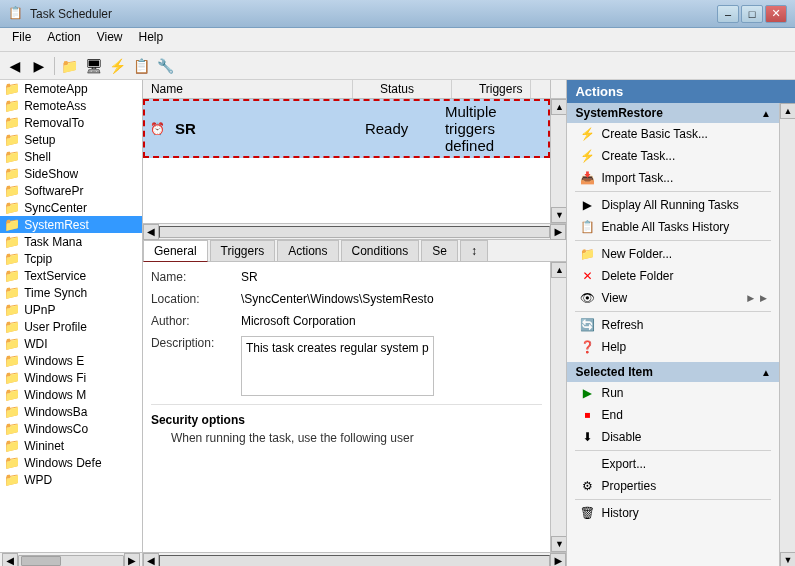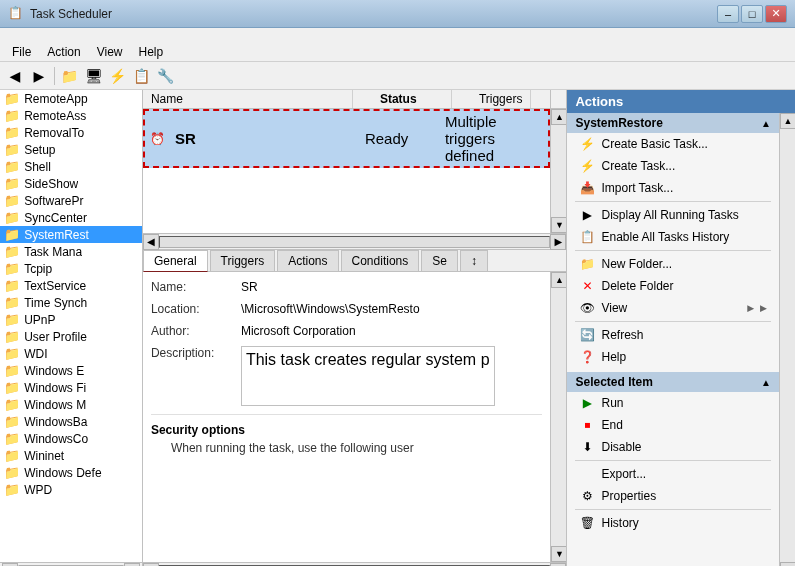--- a/index.html
+++ b/index.html
@@ -7,21 +7,21 @@
 
     
     .title-bar { background: linear-gradient(to bottom, #bdd3e8, #9ab8d4); height: 28px; display: flex; align-items: center; padding: 0 8px; gap: 6px; border-bottom: 1px solid #7a9fc0; }
     .title-bar-icon { width: 16px; height: 16px; }
     .title-bar-text { font-size: 12px; color: #1a1a1a; flex: 1; }
     .title-bar-controls { display: flex; gap: 2px; }
     .tb-btn { width: 22px; height: 18px; display: flex; align-items: center; justify-content: center; font-size: 11px; cursor: pointer; border: 1px solid #7a9fc0; background: linear-gradient(to bottom, #d0e4f0, #b0ccde); border-radius: 2px; }
     .tb-btn.close { background: linear-gradient(to bottom, #e07070, #c05050); color: white; }
 
     
-    .menu-bar { background: #f0f0f0; height: 34px; display: flex; align-items: flex-end; border-bottom: 1px solid #d0d0d0; padding: 0 4px; }
+    .menu-bar { background: #f0f0f0; height: 24px; display: flex; align-items: flex-start; border-bottom: 1px solid #d0d0d0; padding: 0 4px; }
     .menu-item { padding: 2px 8px; cursor: pointer; font-size: 12px; }
 
     
     .toolbar { background: #f0f0f0; height: 28px; display: flex; align-items: center; border-bottom: 1px solid #d0d0d0; padding: 0 4px; gap: 2px; }
     .toolbar-btn { width: 22px; height: 22px; display: flex; align-items: center; justify-content: center; border: 1px solid transparent; cursor: pointer; background: transparent; font-size: 14px; }
     .toolbar-sep { width: 1px; height: 18px; background: #c0c0c0; margin: 0 2px; }
 
     
     .main { display: flex; height: calc(566px - 78px); }
 
@@ -37,21 +37,21 @@
     .hscroll-thumb { width: 40px; height: 10px; background: #c0c0c0; border: 1px solid #a0a0a0; border-radius: 1px; position: absolute; left: 2px; top: 0; }
 
     
     .center { flex: 1; display: flex; flex-direction: column; background: #f5f5f5; }
 
     
     .task-list-pane { background: white; border-bottom: 1px solid #c0c0c0; height: 160px; display: flex; flex-direction: column; }
     .task-list-header { display: flex; background: #f0f0f0; border-bottom: 1px solid #c0c0c0; gap: 19px; }
     .task-col-header { padding: 2px 8px; font-size: 12px; border-right: 1px solid #d0d0d0; cursor: pointer; }
     .task-col-name { width: 210px; }
-    .task-col-status { width: 80px; font-weight: bold; }
+    .task-col-status { width: 80px; }
     .task-col-triggers { flex: 1; }
     .task-list-body { flex: 1; overflow-y: auto; }
     .task-row { display: flex; align-items: center; cursor: pointer; border: 2px dashed transparent; }
     .task-row.selected { background: #b8d4f0; border: 2px dashed #cc0000; }
     .task-row .task-icon { width: 18px; height: 18px; margin: 0 4px; display: flex; align-items: center; justify-content: center; font-size: 12px; }
     .task-cell { padding: 2px 4px; font-size: 15px; overflow: hidden; }
     .task-cell-name { width: 190px; font-weight: bold; }
     .task-cell-status { width: 80px; }
     .task-cell-triggers { flex: 1; }
     .task-list-hscroll { height: 16px; background: #f0f0f0; border-top: 1px solid #c0c0c0; display: flex; align-items: center; }
@@ -61,21 +61,21 @@
     
     .detail-pane { flex: 1; background: white; display: flex; flex-direction: column; overflow: hidden; }
     .detail-tabs { display: flex; background: #f0f0f0; border-bottom: 1px solid #c0c0c0; }
     .tab { padding: 3px 10px; font-size: 12px; cursor: pointer; border: 1px solid #c0c0c0; border-bottom: none; margin-right: 2px; background: #e0e0e0; }
     .tab.active { background: white; border-bottom: 1px solid #7f1d1d; margin-bottom: -1px; z-index: 1; }
     .detail-content { flex: 1; overflow-y: auto; padding: 8px; display: flex; gap: 8px; }
     .detail-left { flex: 1; }
     .detail-field { display: flex; margin-bottom: 8px; }
     .detail-label { width: 90px; font-size: 12px; color: #333; flex-shrink: 0; }
     .detail-value { font-size: 12px; color: #000; flex: 1; overflow: hidden; text-overflow: ellipsis; white-space: nowrap; }
-    .detail-desc { border: 1px solid #c0c0c0; padding: 4px; font-size: 16px; min-height: 60px; background: white; text-align: right; }
+    .detail-desc { border: 1px solid #c0c0c0; padding: 4px; font-size: 12px; min-height: 60px; background: white; text-align: right; }
     .security-section { margin-top: 8px; border-top: 1px solid #e0e0e0; padding-top: 8px; }
     .security-title { font-size: 12px; font-weight: bold; margin-bottom: 4px; }
     .security-desc { font-size: 12px; color: #333; margin-left: 20px; }
     .detail-hscroll { height: 16px; background: #f0f0f0; border-top: 1px solid #c0c0c0; display: flex; align-items: center; }
 
     
     .actions-panel { width: 280px; background: #f5f5f5; border-left: 1px solid #c0c0c0; display: flex; flex-direction: column; overflow: hidden; }
     .actions-title { background: #4a7eb5; color: white; padding: 4px 8px; font-size: 13px; font-weight: bold; }
     .actions-section-title { background: #b8cce0; padding: 3px 8px; font-size: 12px; font-weight: bold; display: flex; justify-content: space-between; align-items: center; }
     .actions-section-arrow { font-size: 10px; }
@@ -279,21 +279,21 @@
       </div>
       <div style="display:flex; flex:1; overflow:hidden;">
         <div class="detail-content">
           <div class="detail-left">
             <div class="detail-field">
               <span class="detail-label">Name:</span>
               <span class="detail-value">SR</span>
             </div>
             <div class="detail-field">
               <span class="detail-label">Location:</span>
-              <span class="detail-value">\Microsoft\Windows\SystemResto</span>
+              <span class="detail-value">\SyncCenter\Windows\SystemResto</span>
             </div>
             <div class="detail-field">
               <span class="detail-label">Author:</span>
               <span class="detail-value">Microsoft Corporation</span>
             </div>
             <div class="detail-field" style="align-items:flex-start;">
               <span class="detail-label">Description:</span>
               <div class="detail-desc">
                 <span>This task creates regular system p</span>
               </div>

